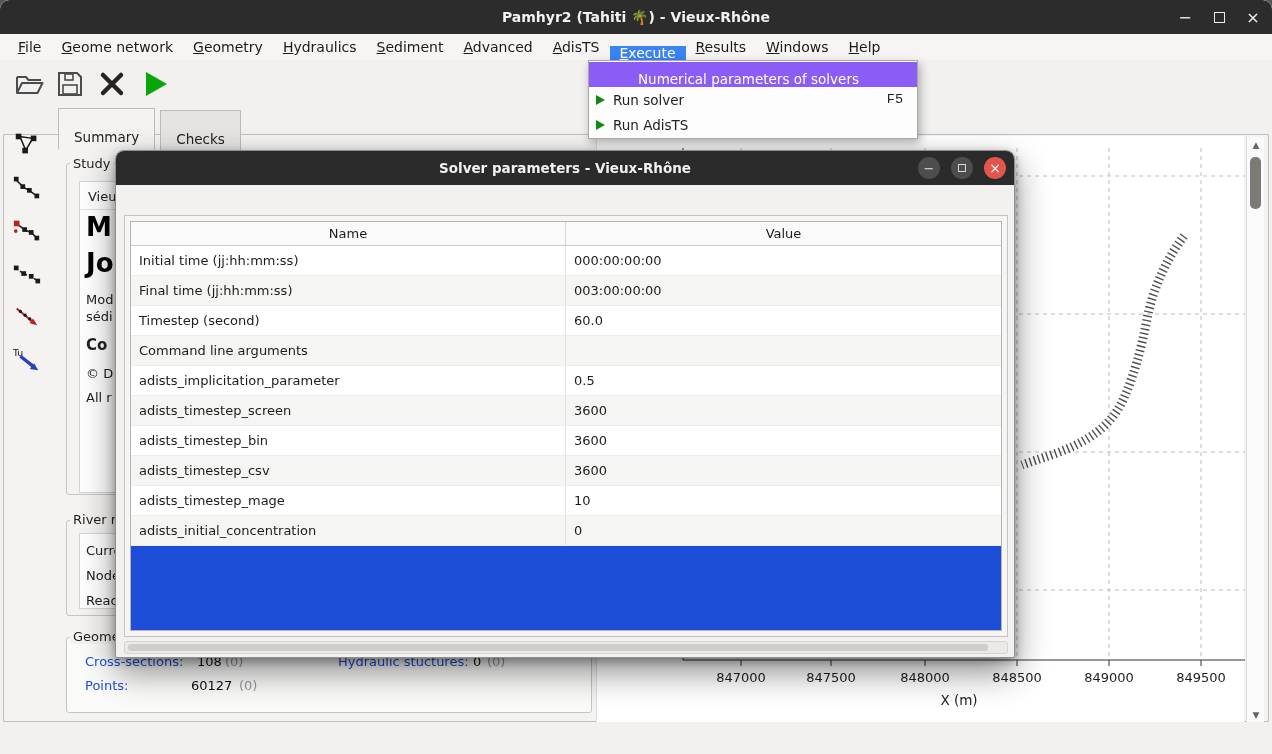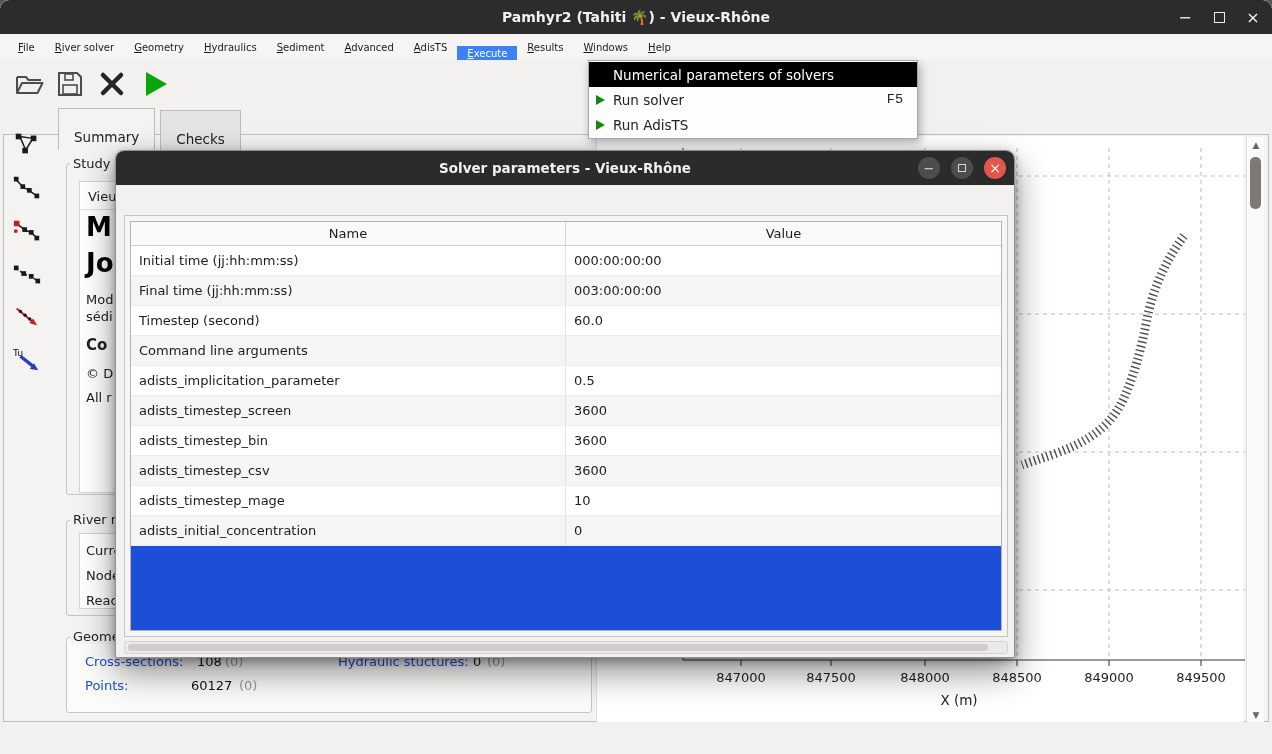--- a/index.html
+++ b/index.html
@@ -11,32 +11,32 @@
   
   .titlebar { position:absolute; left:0; top:0; width:100%; height:34px; background:#2c2c2c;
               border-radius:9px 9px 0 0; display:flex; align-items:center; justify-content:center; }
   .titlebar .title { color:#f2f2f2; font-size:14px; font-weight:bold; }
   .win-controls { position:absolute; right:10px; top:0; height:34px; display:flex; align-items:center; gap:16px; color:#eee; }
   .wc-btn { width:18px; height:18px; display:flex; align-items:center; justify-content:center; font-size:16px; cursor:default; }
   .wc-max-box { width:11px; height:11px; border:1.5px solid #eee; }
 
   
   .menubar { position:absolute; left:0; top:34px; width:100%; height:26px; background:#f6f5f4;
-             display:flex; align-items:stretch; padding-left:8px; font-size:10px; color:#1b1b1b; }
+             display:flex; align-items:stretch; padding-left:8px; font-size:14px; color:#1b1b1b; }
   .menu-item { display:flex; align-items:center; padding:0 10px; }
   .menu-item span { display:inline-block; }
   .menu-item span::first-letter { text-decoration:underline; }
   .menu-item.active { background:#3b82f6; color:#fff;margin-top:12px; }
 
   
   .dropdown { position:absolute; left:588px; top:60px; width:330px; background:#fdfdfd;
               border:1px solid #a9a8a6; box-shadow:2px 4px 9px rgba(0,0,0,.3); z-index:60;
               padding:1px 0; font-size:13.5px; color:#222; }
   .dd-item { height:25px; display:flex; align-items:center; padding:0 14px 0 5px; }
-  .dd-item.highlighted { background:#000000; color:#fff; }
+  .dd-item.highlighted { background:#8b5cf6; color:#fff;flex-direction:column; }
   .dd-icon { width:19px; height:14px; display:flex; align-items:center; }
   .dd-shortcut { margin-left:auto;font-family:Liberation Mono, monospace; }
 
   
   .toolbar { position:absolute; left:0; top:60px; width:100%; height:46px; background:#f2f1ef; }
   .tb-btn { position:absolute; top:6px; width:36px; height:36px; display:flex; align-items:center; justify-content:center; }
 
   
   .main-tabs { position:absolute; left:58px; top:108px; display:flex; z-index:3; }
   .mtab { font-size:13.5px; color:#222; border:1px solid #bdbcba; background:#e6e4e2;
@@ -120,21 +120,21 @@
         </div>
       <div class="wc-btn">×</div>
     </div>
   </div>
 
   <div class="menubar">
     <div class="menu-item">
         <span>File</span>
       </div>
     <div class="menu-item">
-        <span>River solver</span>
+        <span>Geome network</span>
       </div>
     <div class="menu-item">
         <span>Geometry</span>
       </div>
     <div class="menu-item">
         <span>Hydraulics</span>
       </div>
     <div class="menu-item">
         <span>Sediment</span>
       </div>

